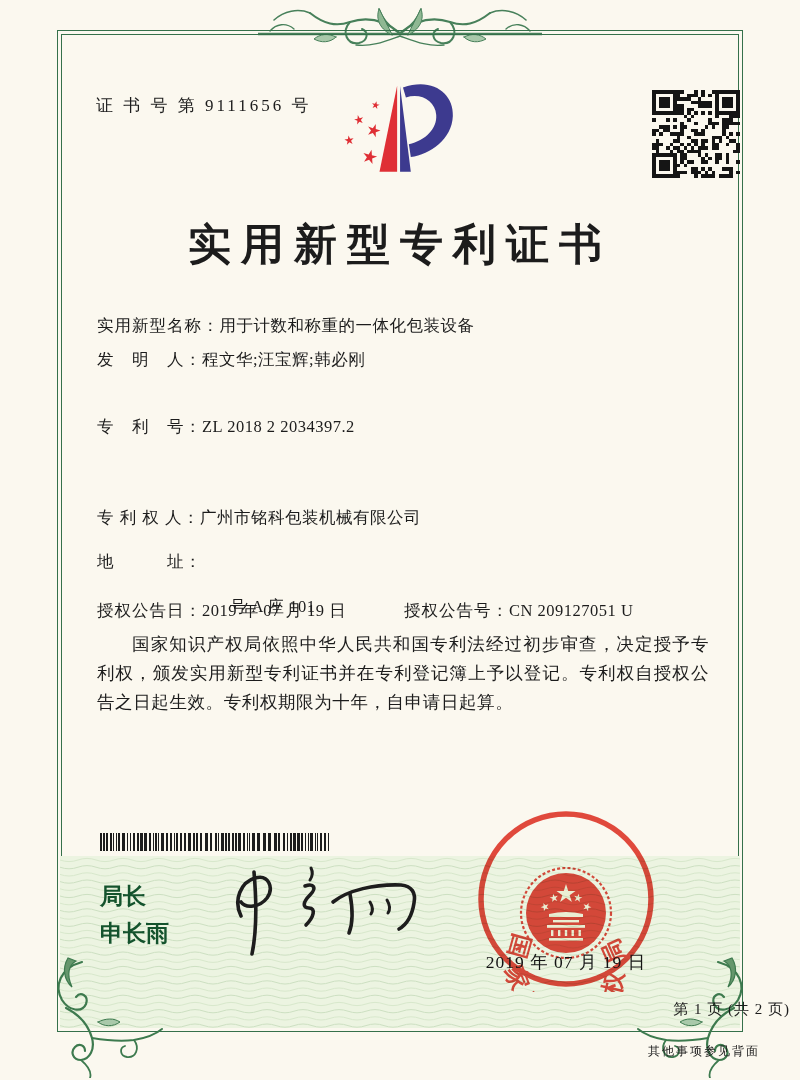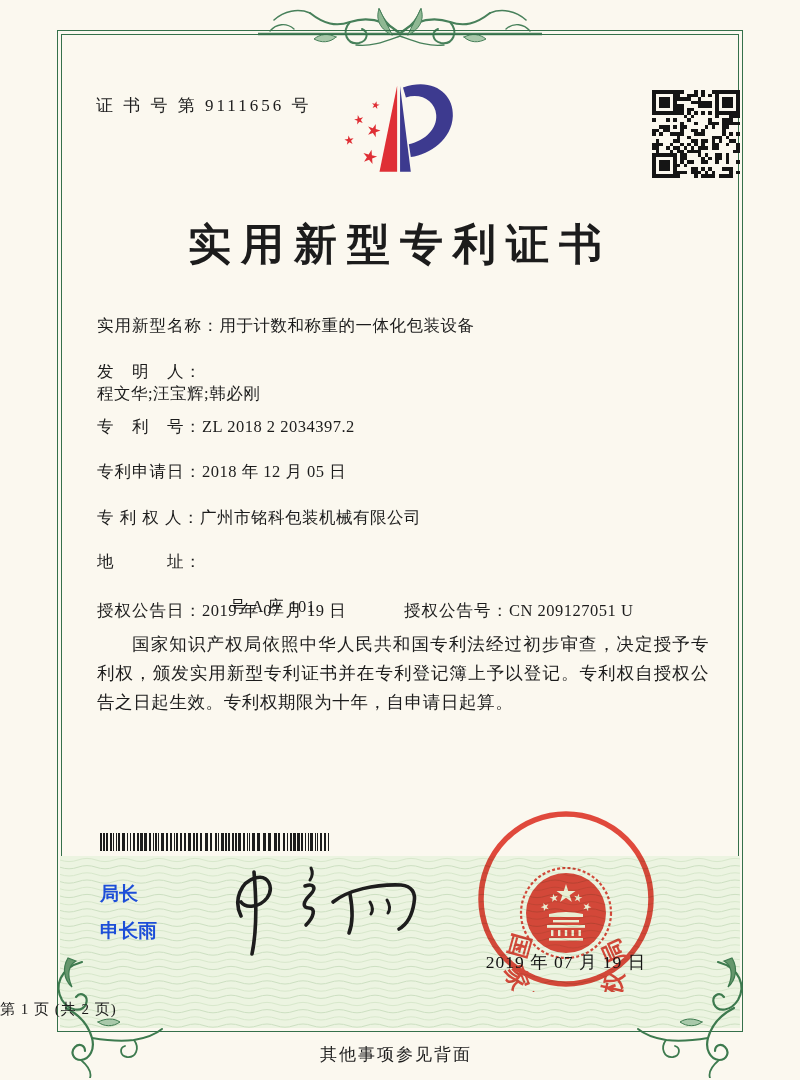--- a/index.html
+++ b/index.html
@@ -13,50 +13,50 @@
   
   .cert-no{left:96px;top:94px;font-size:17px;letter-spacing:3px;white-space:pre;}
   
   .title{left:0;top:216px;width:800px;text-align:center;font-size:43px;font-weight:700;
          letter-spacing:10px;}
   
   .row{left:97px;width:620px;display:flex;font-size:16.5px;line-height:1.35;}
   .lbl{white-space:pre;letter-spacing:1px;flex:none;}
   .val{white-space:pre-wrap;letter-spacing:.5px;}
   .row-name{top:315px;}
-  .row-inventor{top:361px;flex-direction:column;}
+  .row-inventor{top:349px;}
   .row-patno{top:416px;}
   .row-filing{top:461px;}
   .row-patentee{top:507px;}
   .row-address{top:551px;}
   .row-grantdate{top:600px;text-align:right;}
   .row-grantno{left:404px;top:600px;width:310px;align-items:center;}
   
   .body-text{left:97px;top:630px;width:612px;font-size:17.5px;line-height:29px;
              text-align:justify;letter-spacing:.6px;}
   .body-text p{margin:0;text-indent:2em;}
   
   .band{left:60px;top:856px;width:680px;height:172px;background:#ecf4e1;}
   
   .barcode{left:100px;top:833px;}
   
   .director{left:100px;font-family:"Liberation Sans","DejaVu Sans",sans-serif;
-            font-weight:700;font-size:19px;color:#1d4ed8;}
+            font-weight:700;font-size:23px;color:#14532d;}
   .director-label{top:881px;}
   .director-name{top:918px;}
   
   .signature{left:213px;top:850px;}
   
   .seal{left:472px;top:806px;mix-blend-mode:multiply;opacity:.92;}
   .seal-date{left:470px;top:950px;width:192px;text-align:center;font-size:17.5px;
              letter-spacing:1px;color:#141414;white-space:pre;}
   
-  .page-indicator{left:0;top:1000px;width:790px;text-align:left;font-size:15px;
+  .page-indicator{left:0;top:1000px;width:790px;text-align:right;font-size:15px;
                   letter-spacing:1px;}
-  .back-note{left:16px;top:1043px;width:760px;text-align:center;font-size:17px;
+  .back-note{left:0;top:1043px;width:760px;text-align:right;font-size:12px;
              letter-spacing:2px;}
   svg{display:block;}
 </style>
 </head>
 <body>
 
 <div class="page">
 
   <svg class="abs" style="left:258px;top:3px" width="284" height="58" viewBox="0 0 284 58">
     <g stroke="#47805a" fill="none" stroke-width="2" stroke-linecap="round">
@@ -400,24 +400,20 @@
     <span class="val">用于计数和称重的一体化包装设备</span>
   </div>
   <div class="abs row row-inventor">
     <span class="lbl">发　明　人：</span>
     <span class="val">程文华;汪宝辉;韩必刚</span>
   </div>
   <div class="abs row row-patno">
     <span class="lbl">专　利　号：</span>
     <span class="val">ZL 2018 2 2034397.2</span>
   </div>
-  <div class="abs row row-filing">
-    <span class="lbl">专利申请日：</span>
-    <span class="val">2018 年 12 月 05 日</span>
-  </div>
   <div class="abs row row-patentee">
     <span class="lbl">专 利 权 人：</span>
     <span class="val">广州市铭科包装机械有限公司</span>
   </div>
   <div class="abs row row-address">
     <span class="lbl">地　　　址：</span>
     <span class="val"><br>
       <span>号 A 座 101</span></span>
   </div>
   <div class="abs row row-grantdate">

